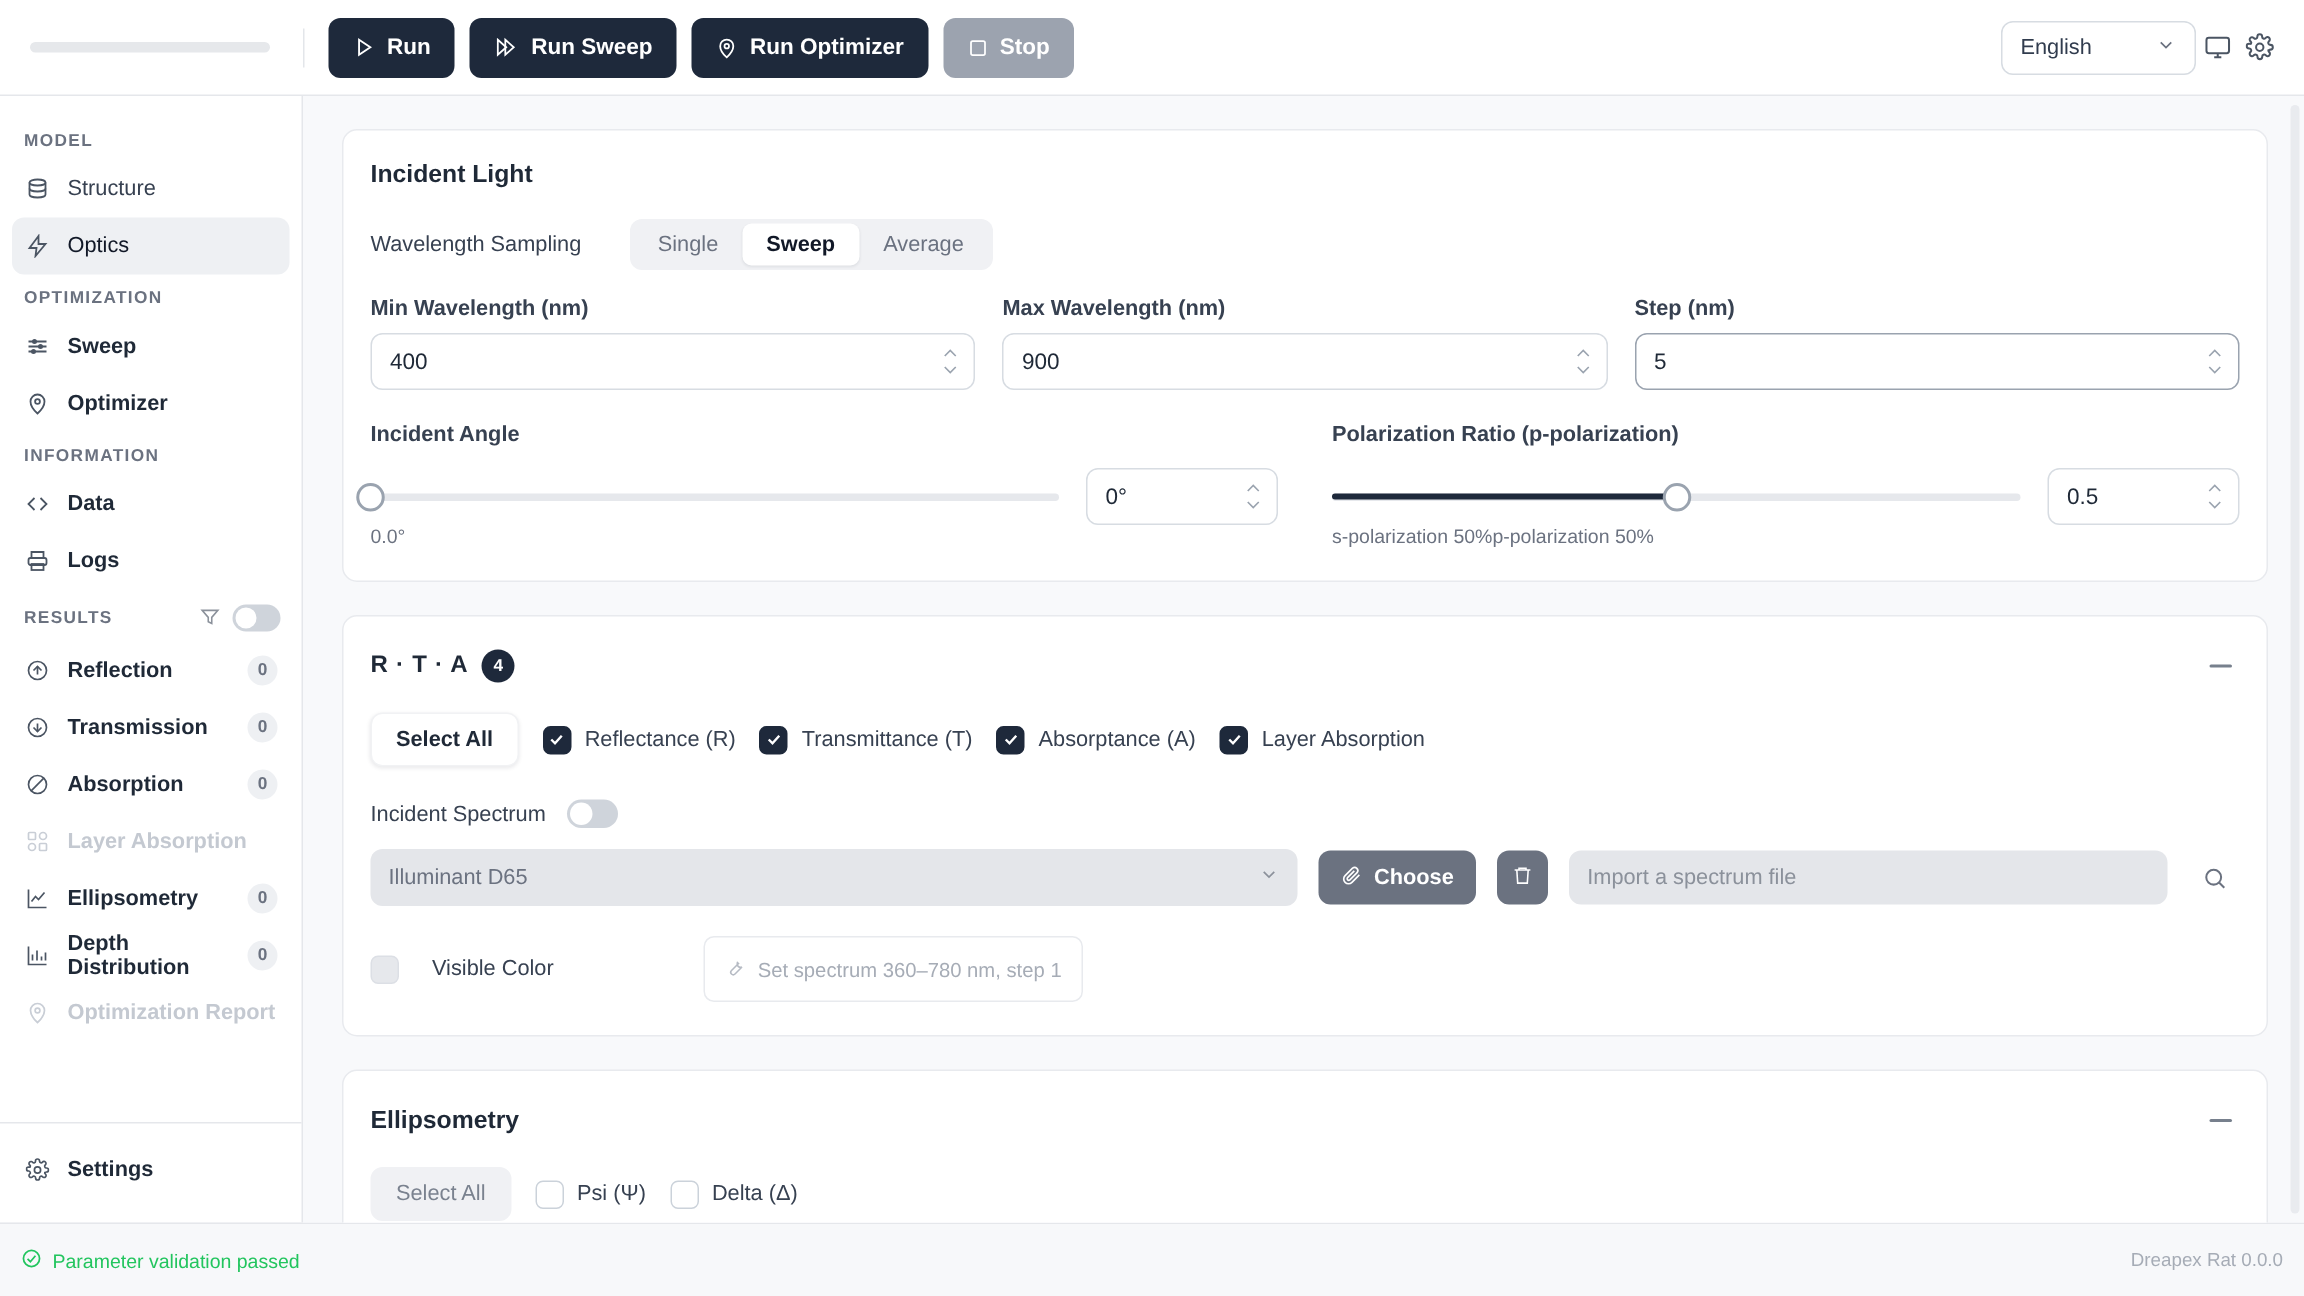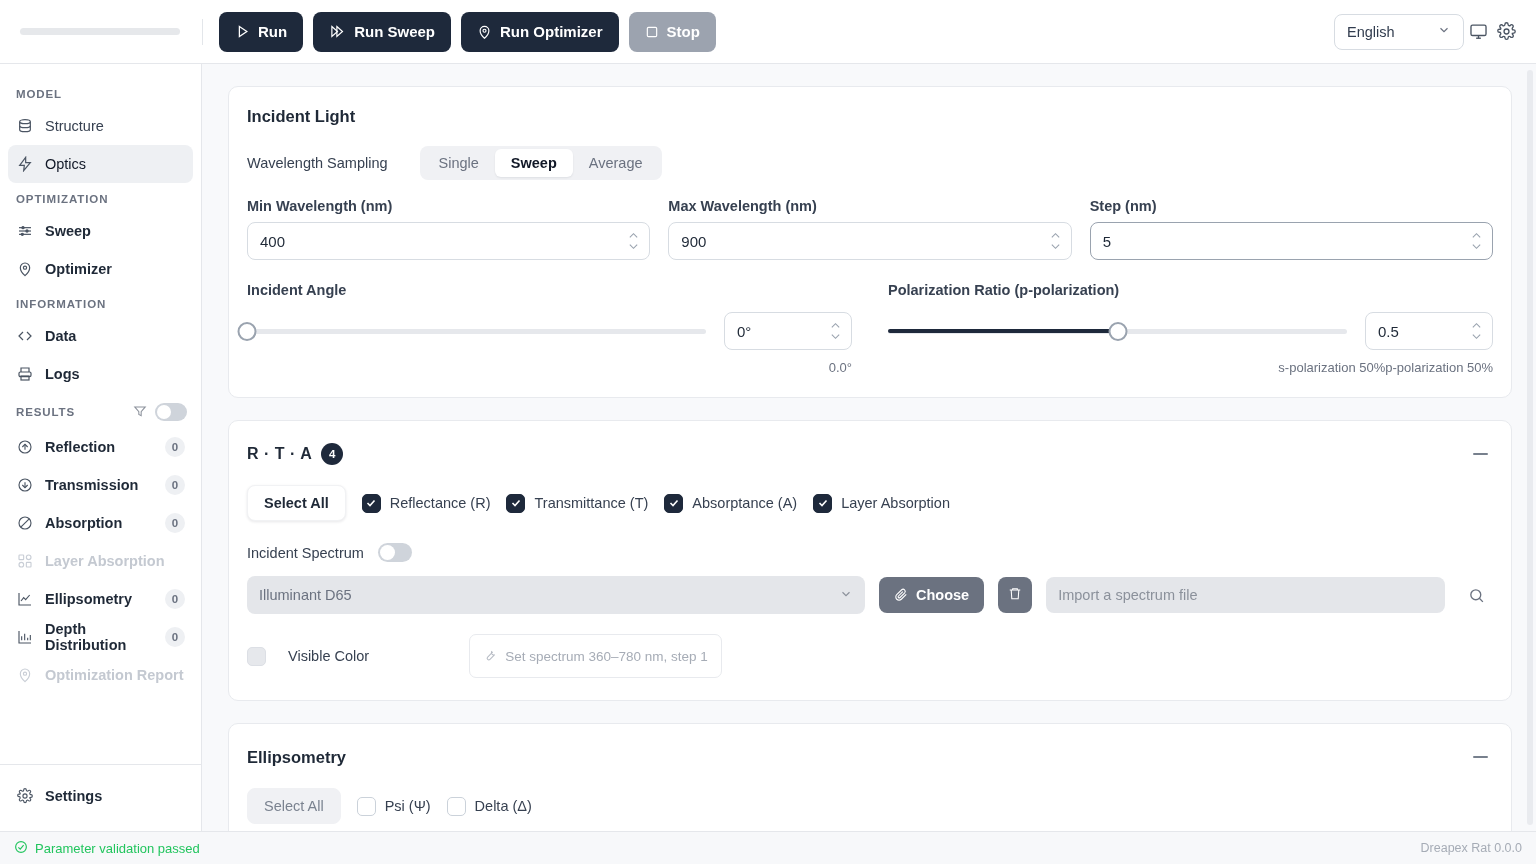--- a/index.html
+++ b/index.html
@@ -162,21 +162,21 @@
   .slider-row { display: flex; align-items: center; gap: 18px; margin-top: 14px; }
   .slider { position: relative; flex: 1; height: 18px; display: flex; align-items: center; cursor: pointer; }
   .slider-track { width: 100%; height: 5px; border-radius: 3px; background: #e6e8ec; }
   .slider-fill { position: absolute; left: 0; height: 4px; border-radius: 3px; background: #1e293b; }
   .slider-thumb {
     position: absolute; width: 19px; height: 19px; border-radius: 50%;
     background: #ffffff; border: 2px solid #9aa3af; transform: translateX(-50%);
   }
   .slider-val { width: 128px; }
   .slider-val .num-input { height: 38px; }
-  .axis-row { display: flex; justify-content: flex-end; margin-top: 10px; }
+  .axis-row { display: flex; justify-content: flex-start; }
   .axis-txt { font-size: 13px; color: #6b7280; }
 
   
   .chk-row { display: flex; align-items: center; gap: 16px; margin-top: 18px; flex-wrap: wrap; }
   .select-all {
     padding: 9px 16px; border-radius: 8px; font-size: 14.5px; font-weight: 700;
     background: #ffffff; color: #1f2937; box-shadow: 0 1px 3px rgba(16,24,40,.10);
     cursor: pointer; border: 1px solid #f1f2f4;
   }
   .select-all.muted {
@@ -222,21 +222,21 @@
   .vis-label { font-size: 14.5px; color: #374151; margin-left: 13px; }
   .spec-hint {
     margin-left: 100px;
     display: inline-flex; align-items: center; gap: 8px;
     height: 44px; padding: 0 13px; border-radius: 7px; border: 1px solid #e8eaee;
     font-size: 13.5px; color: #a6acb6; cursor: default; background: #fff;
   }
 
   
   .statusbar {
-    height: 33px; min-height: 33px;
+    height: 49px; min-height: 33px;
     background: #f7f8fa; border-top: 1px solid #e5e7eb;
     display: flex; align-items: center; padding: 0 14px;
   }
   .status-left { display: flex; align-items: center; gap: 7px; font-size: 13px; color: #22c55e; font-weight: 500; }
   .status-right { margin-left: auto; font-size: 12.5px; color: #a6acb6; }
 </style>
 </head>
 <body>
 
 <div class="topbar">

